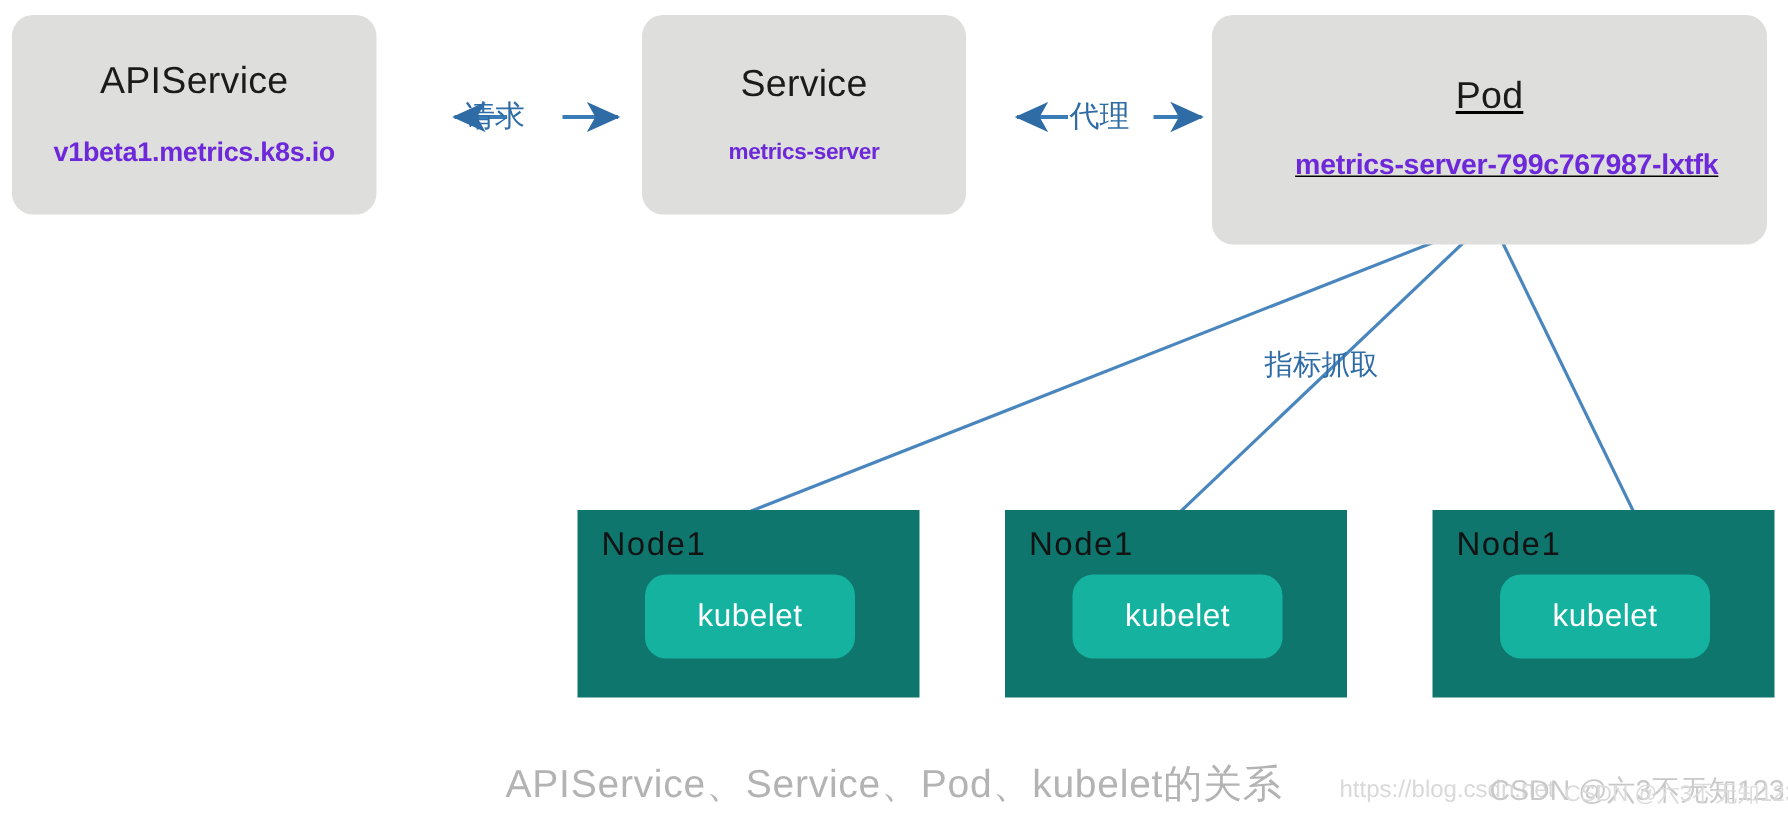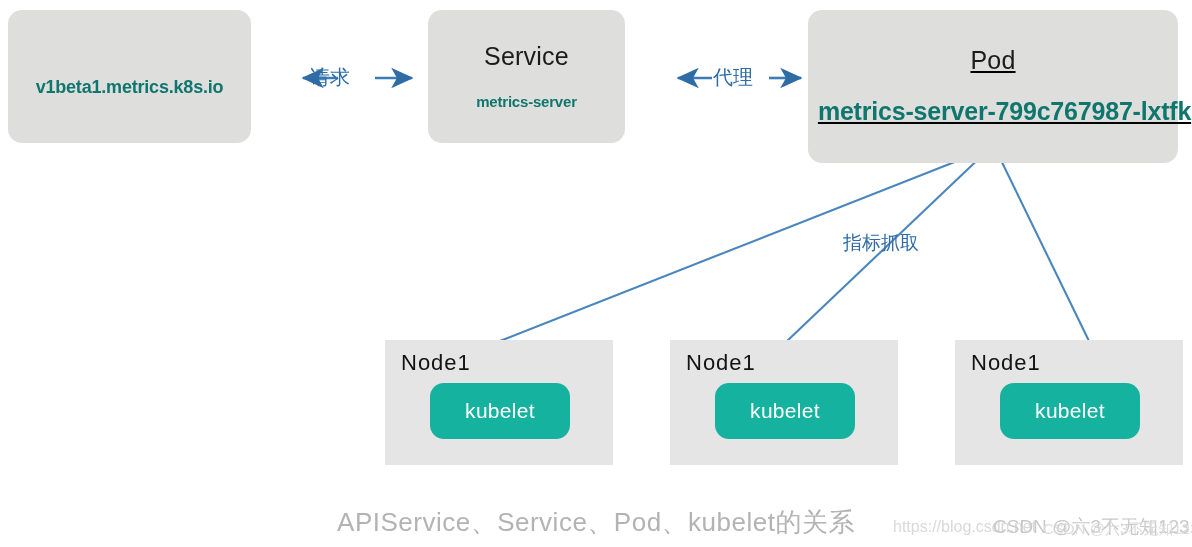--- a/index.html
+++ b/index.html
@@ -31,51 +31,51 @@
   }
   .box-title {
     color: #1b1b1b;
     font-size: 25px;
     font-weight: 400;
     letter-spacing: 0.2px;
     line-height: 1.1;
     white-space: nowrap;
   }
   .box-sub {
-    color: #0f766e;
+    color: #6d28d9;
     font-size: 17px;
     font-weight: 700;
     letter-spacing: -0.2px;
     margin-top: 22px;
     white-space: nowrap;
   }
   #box-apiservice { left: 8px;   top: 10px; width: 243px; height: 133px; }
-  #box-service    { left: 428px; top: 10px; width: 197px; height: 133px; align-items: center; }
+  #box-service    { left: 428px; top: 10px; width: 216px; height: 133px; align-items: center; }
   #box-pod        { left: 808px; top: 10px; width: 370px; height: 153px; text-decoration: underline; }
 
   #box-apiservice .box-sub { font-size: 18px; }
-  #box-pod .box-sub        { font-size: 25px; font-weight: 700; margin-left: 23px; }
+  #box-pod .box-sub        { font-size: 19px; font-weight: 700; margin-left: 23px; }
   #box-service .box-sub    { font-size: 15px; }
 
   
   .arrow-label {
     position: absolute;
     color: #2f6ca6;
     font-size: 20px;
     font-weight: 400;
     white-space: nowrap;
   }
   #label-request { left: 310px; top: 64px; }
   #label-proxy   { left: 713px; top: 64px; text-align: center; }
   #label-scrape  { left: 843px; top: 230px; font-size: 19px; font-family: Liberation Mono, monospace; }
 
   
   .worker-card {
     position: absolute;
-    background: #e5e5e5;
+    background: #0f766e;
     box-sizing: border-box;
   }
   #worker-0 { left: 385px; top: 340px; width: 228px; height: 125px; }
   #worker-1 { left: 670px; top: 340px; width: 228px; height: 125px; }
   #worker-2 { left: 955px; top: 340px; width: 228px; height: 125px; }
 
   .worker-title {
     position: absolute;
     left: 16px;
     top: 10px;
@@ -189,20 +189,21 @@
 
     <g>
       <line x1="500" y1="341" x2="985" y2="150" stroke="#4a86be" stroke-width="2.1"></line>
       <line x1="786" y1="342" x2="988" y2="150" stroke="#4a86be" stroke-width="2.1"></line>
       <line x1="1089" y1="341" x2="996" y2="150" stroke="#4a86be" stroke-width="2.1"></line>
       <path d="M990,143 L1004,163 L990,156 L976,163 Z" fill="#2a6196"></path>
     </g>
   </svg>
 
   <div class="node-box" id="box-apiservice">
+    <div class="box-title">APIService</div>
     <div class="box-sub">v1beta1.metrics.k8s.io</div>
   </div>
 
   <div class="node-box" id="box-service">
     <div class="box-title">Service</div>
     <div class="box-sub">metrics-server</div>
   </div>
 
   <div class="node-box" id="box-pod">
     <div class="box-title">Pod</div>

